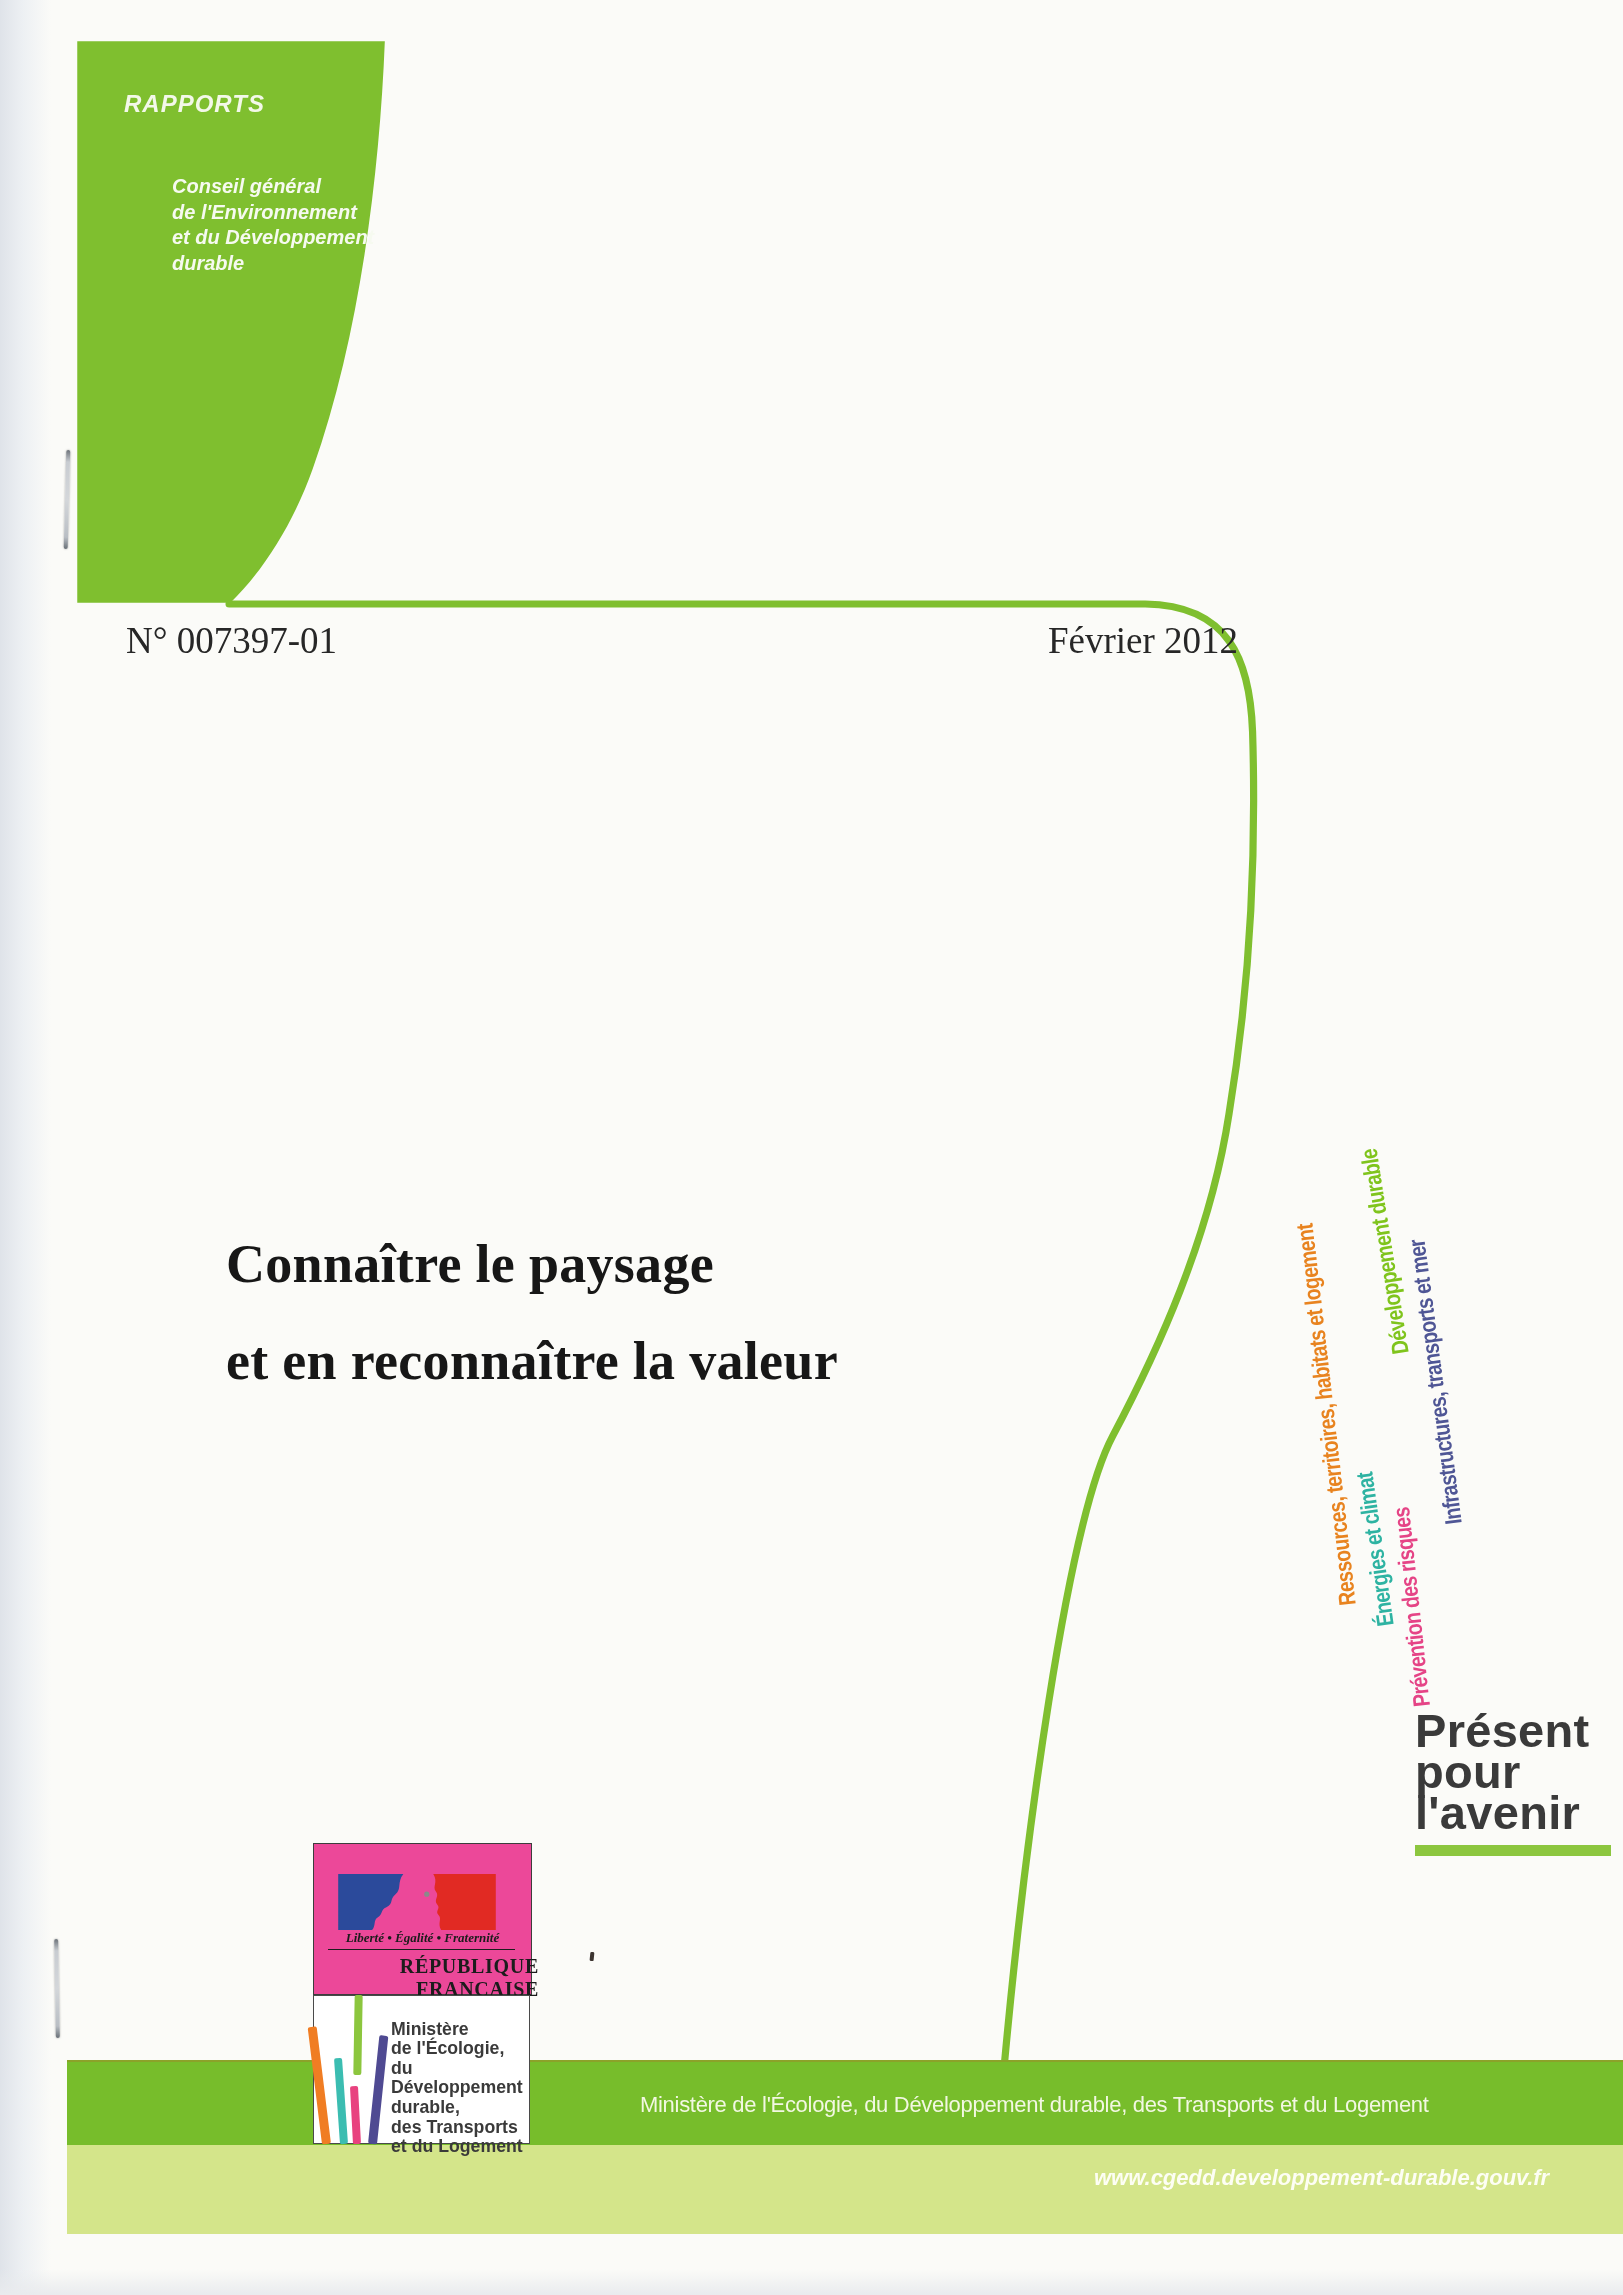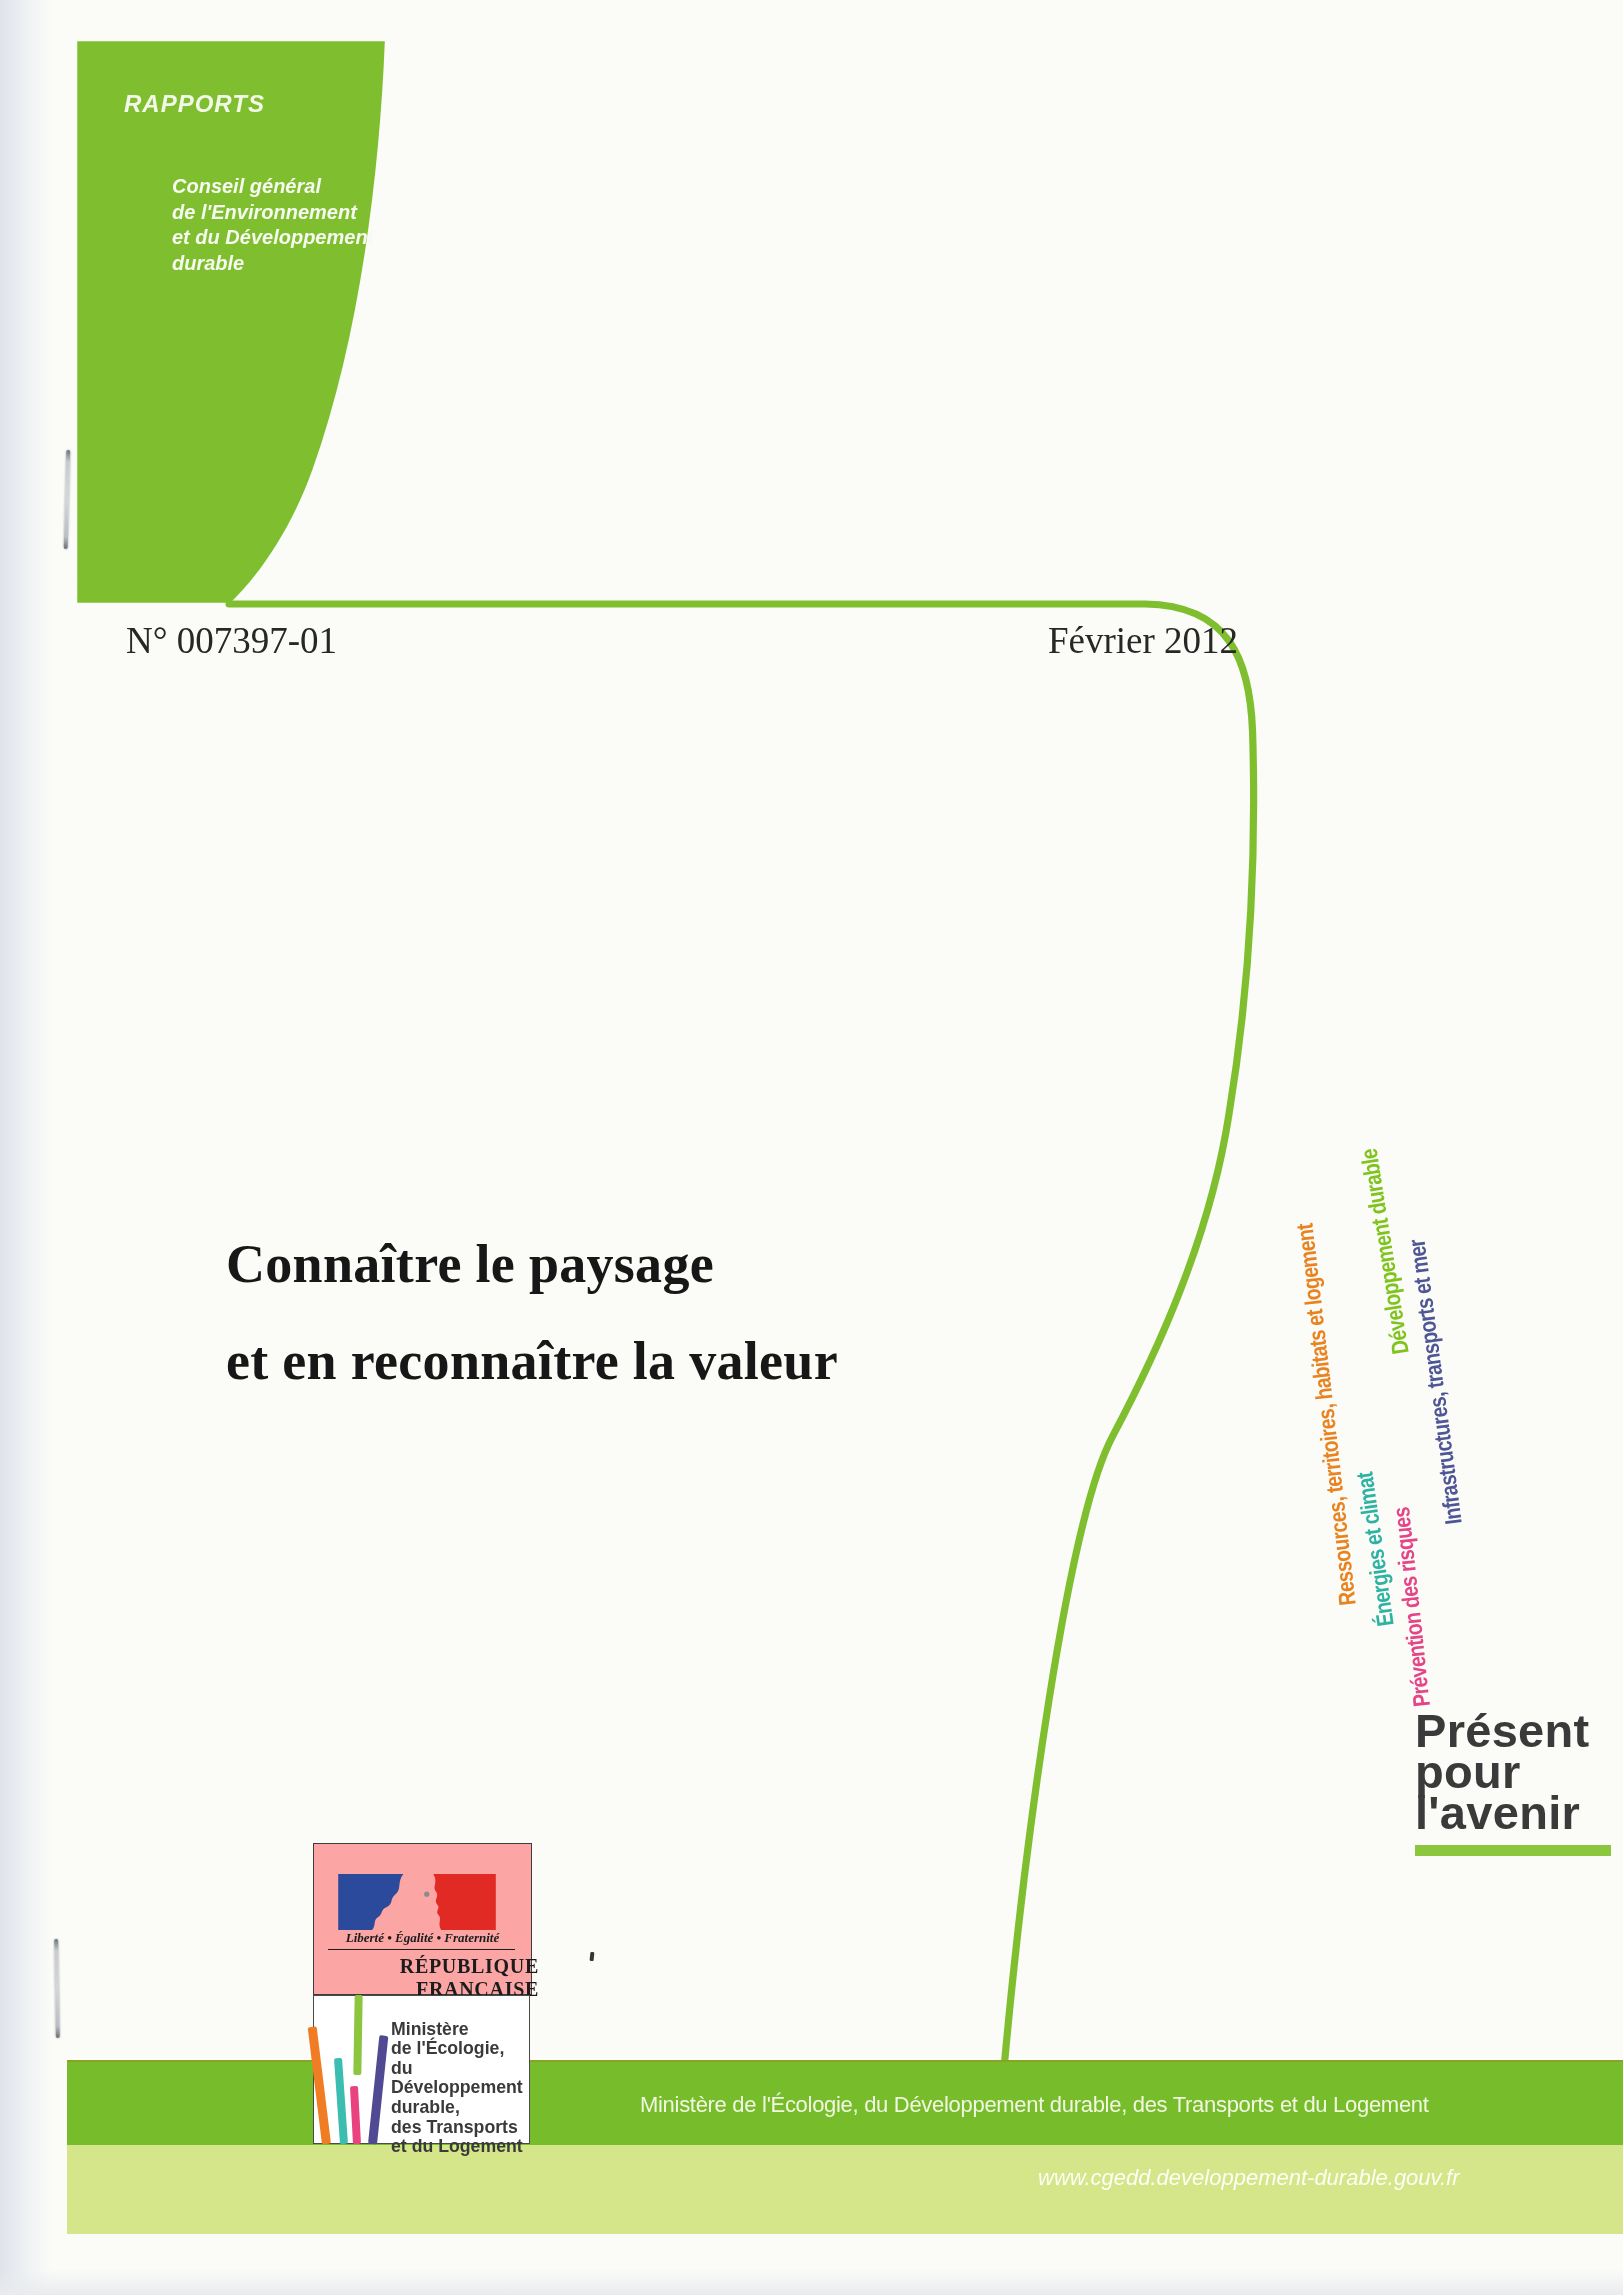--- a/index.html
+++ b/index.html
@@ -34,21 +34,21 @@
   .sector.s0{left:1335px;top:1607px;transform:rotate(-96.5deg) scaleX(0.82);}
   .sector.s1{left:1373px;top:1628px;transform:rotate(-98deg) scaleX(0.82);}
   .sector.s2{left:1388px;top:1356px;transform:rotate(-99deg) scaleX(0.82);}
   .sector.s3{left:1441px;top:1526px;transform:rotate(-97.5deg) scaleX(0.82);}
   .sector.s4{left:1409px;top:1708px;transform:rotate(-96deg) scaleX(0.82);}
   
   .slogan{left:1415px;top:1710px;font-size:47px;font-weight:bold;color:#3a3a3a;
     line-height:41px;letter-spacing:0.3px;}
   .slogan-bar{left:1415px;top:1845px;width:196px;height:10.5px;}
   
-  .rf-box{left:313px;top:1843px;width:219px;height:152px;background:#fca5a5;
+  .rf-box{left:313px;top:1843px;width:219px;height:152px;background:#ec4899;
     border:1.3px solid #3d3d3d;box-sizing:border-box;}
   .rf-flag{left:24px;top:29.5px;}
   .rf-motto{left:0;top:86px;width:100%;text-align:center;
     font-family:"Liberation Serif",serif;font-style:italic;font-weight:bold;
     font-size:13px;color:#1c1c1c;}
   .rf-rule{left:14.4px;top:105px;width:187px;height:1.3px;background:#1c1c1c;}
   .rf-name{left:8px;top:111px;width:100%;text-align:right;
     font-family:"Liberation Serif",serif;font-weight:bold;font-size:20px;
     letter-spacing:0.7px;color:#1c1c1c;}
   
@@ -60,21 +60,21 @@
   .bar.b2{left:40px;top:-1.3px;width:7.9px;height:80px;transform:rotate(1deg);}
   .bar.b3{left:39px;top:90px;width:7.9px;height:58px;transform:rotate(-3deg);transform-origin:50% 100%;}
   .bar.b4{left:54px;top:39px;width:8.5px;height:109px;transform:rotate(6deg);transform-origin:50% 100%;}
   .min-text{left:77px;top:23.6px;font-size:17.7px;font-weight:bold;color:#3a3a3a;line-height:19.6px;}
   
   .banner-dark{left:67px;top:2060px;width:1556px;height:85px;
     border-top:2px solid rgba(150,148,40,0.65);box-sizing:border-box;z-index:4;}
   .banner-dark-text{left:640px;top:2092px;font-size:22px;color:#f2f7e2;
     letter-spacing:-0.3px;z-index:5;text-align:right;}
   .banner-light{left:67px;top:2145px;width:1556px;height:89px;z-index:4;}
-  .banner-url{left:1038px;top:2165px;font-size:22px;font-weight:normal;font-style:italic;
+  .banner-url{left:1094px;top:2165px;font-size:22px;font-weight:bold;font-style:italic;
     color:#fdfef4;letter-spacing:0px;z-index:5;}
   
   .staple{width:3.9px;border-radius:2px;
     background:linear-gradient(180deg,#6d737a 0%,#c8ccd1 12%,#d4d7da 50%,#b9bec4 88%,#697077 100%);
     box-shadow:0 0 2px rgba(60,60,60,0.5);}
   .staple.st1{left:65px;top:450px;height:99px;transform:rotate(1.5deg);}
   .staple.st2{left:55px;top:1939px;height:99px;transform:rotate(-1deg);}
   .scan-mark{left:590px;top:1952px;width:3.9px;height:8.5px;background:#3c3430;
     border-radius:1.3px;transform:rotate(6deg);}
 </style>

